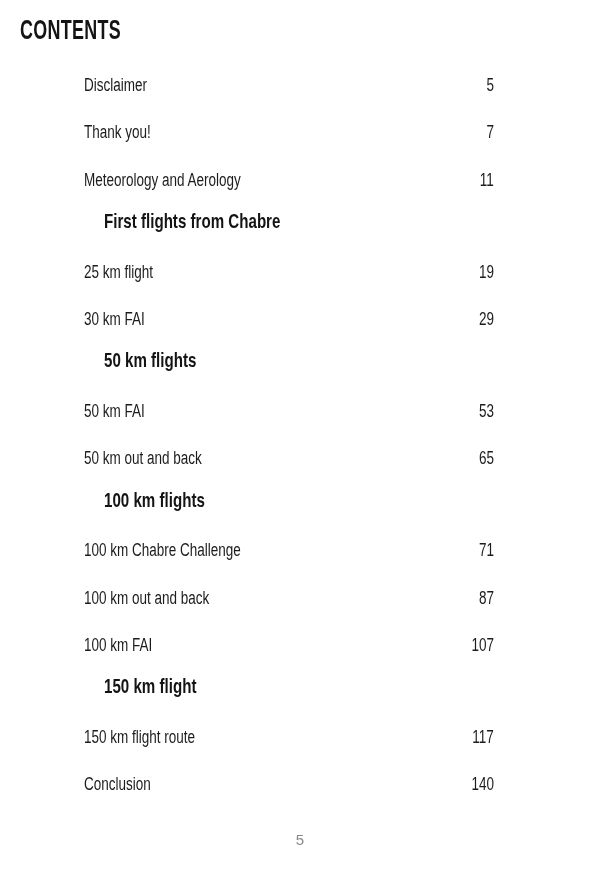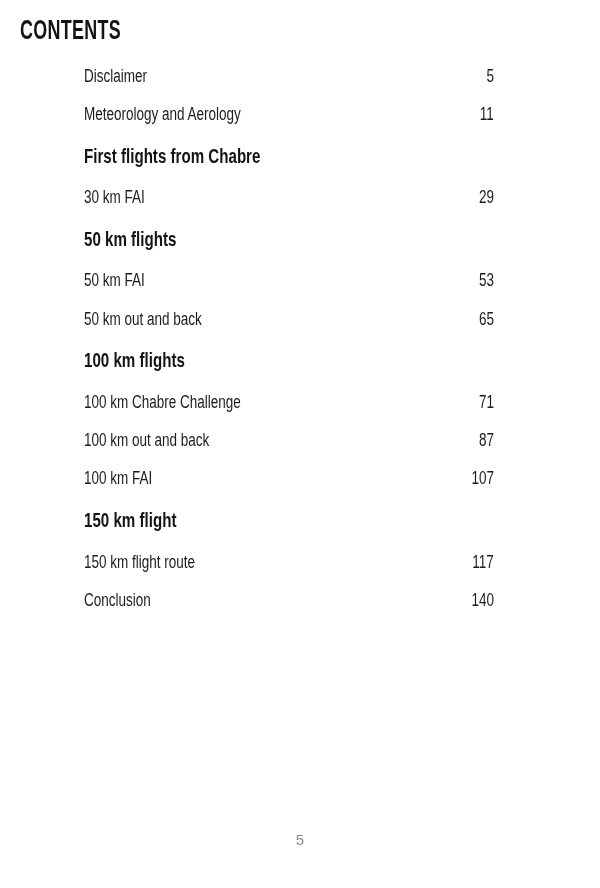--- a/index.html
+++ b/index.html
@@ -37,37 +37,39 @@
     top: 66px;
   }
   .toc-row {
     display: flex;
     justify-content: space-between;
     align-items: flex-start;
     height: 38.3px;
     font-size: 18px;
     line-height: 1.2;
     font-weight: 400;
+    margin-top: 9px;
   }
   .toc-row .lbl {
     white-space: nowrap;
     transform: scaleX(0.75);
     transform-origin: 0 50%;
   }
   .toc-row .pg {
     white-space: nowrap;
     transform: scaleX(0.75);
     transform-origin: 100% 50%;
   }
   .toc-section {
     height: 44.8px;
     font-size: 21px;
     line-height: 1.2;
     font-weight: 700;
     color: #141414;
+    margin-left: 20px;
   }
   .toc-section .lbl {
     display: inline-block;
     white-space: nowrap;
     transform: scaleX(0.72);
     transform-origin: 0 50%;
   }
   .footer-pagenum {
     position: absolute;
     left: 0;
@@ -86,24 +88,32 @@
 <div class="page">
 
   <h1 class="page-title">CONTENTS</h1>
 
   <div class="toc" id="toc">
       <div class="toc-row">
         <span class="lbl">Disclaimer</span>
         <span class="pg">5</span>
       </div>
       <div class="toc-row">
+        <span class="lbl">Thank you!</span>
+        <span class="pg">7</span>
+      </div>
+      <div class="toc-row">
         <span class="lbl">Meteorology and Aerology</span>
         <span class="pg">11</span>
       </div>
       <div class="toc-section"><span class="lbl">First flights from Chabre</span></div>
+      <div class="toc-row">
+        <span class="lbl">25 km flight</span>
+        <span class="pg">19</span>
+      </div>
       <div class="toc-row">
         <span class="lbl">30 km FAI</span>
         <span class="pg">29</span>
       </div>
       <div class="toc-section"><span class="lbl">50 km flights</span></div>
       <div class="toc-row">
         <span class="lbl">50 km FAI</span>
         <span class="pg">53</span>
       </div>
       <div class="toc-row">

